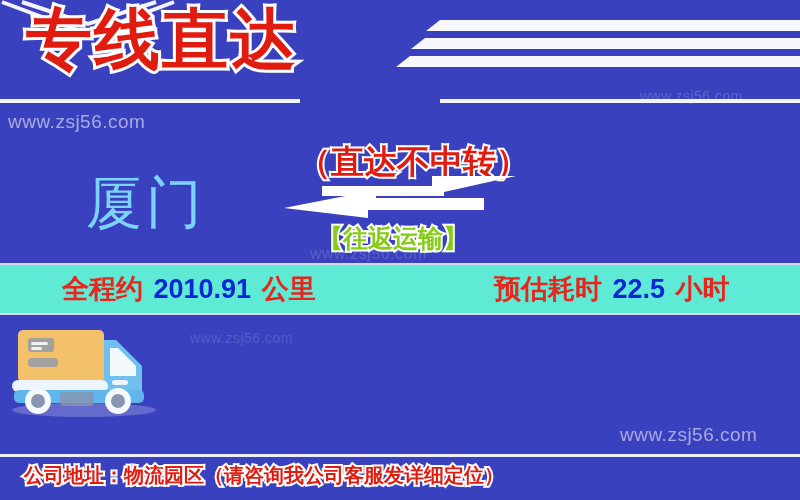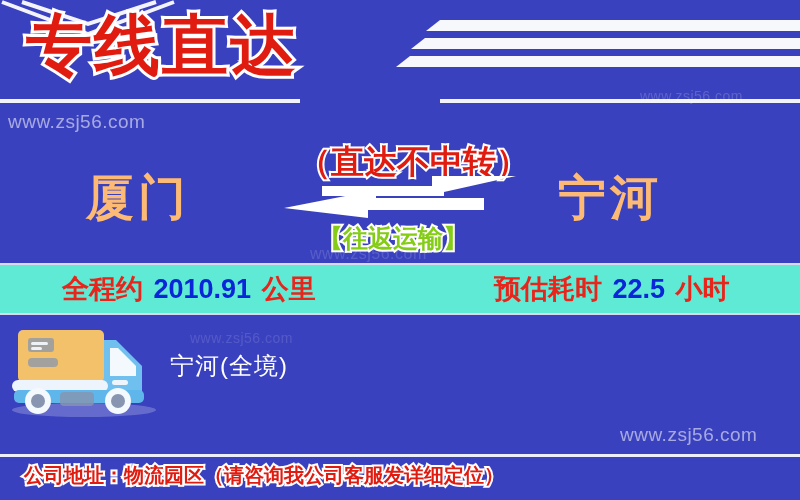--- a/index.html
+++ b/index.html
@@ -43,21 +43,21 @@
     position:absolute; top:99px; left:440px; width:360px; height:4px;
     background:#f3f4fb;
   }
   #chev-outer { top:86px; left:330px; width:78px; height:30px;
       border:none; }
   #chev-outer svg, #chev-inner svg { display:block; }
 
   
   #headline {
     position:absolute;
-    top:8px; left:26px;
+    top:2px; left:26px;
     font-size:66px;
     font-weight:bold;
     letter-spacing:2px;
     color:#e01b10;
     -webkit-text-stroke:6px #ffffff;
     paint-order:stroke fill;
     line-height:1.15;
     white-space:nowrap;
   }
 
@@ -72,25 +72,24 @@
   }
   #watermark-tl { top:111px; left:8px; }
   #watermark-br { top:424px; left:620px; }
   #watermark-faint-top { top:88px; left:640px; color:rgba(255,255,255,0.18); font-size:14px;}
   #watermark-faint-mid { top:245px; left:310px; color:rgba(255,255,255,0.15); font-size:16px;}
   #watermark-faint-truck { top:330px; left:190px; color:rgba(255,255,255,0.13); font-size:14px;}
 
   
   .city {
     position:absolute;
-    color:#fdba74;
-    font-size:48px;
+    color:#7dd3fc;
+    font-size:56px;
     letter-spacing:4px;
     white-space:nowrap;
-    font-weight:bold;
   }
   #city-origin { top:166px; left:86px; }
   #city-dest   { top:166px; left:558px; }
 
   
   #route-top-label {
     position:absolute;
     top:140px; left:298px;
     font-size:33px; font-weight:bold;
     color:#e01b10;
@@ -179,21 +178,20 @@
     </svg>
   </div>
 
   <div class="watermark" id="watermark-tl">www.zsj56.com</div>
   <div class="watermark" id="watermark-br">www.zsj56.com</div>
   <div class="watermark" id="watermark-faint-top">www.zsj56.com</div>
   <div class="watermark" id="watermark-faint-mid">www.zsj56.com</div>
   <div class="watermark" id="watermark-faint-truck">www.zsj56.com</div>
 
   <div class="city" id="city-origin">厦门</div>
-  <div class="city" id="city-dest">宁河</div>
 
   <div id="route-top-label">（直达不中转）</div>
   <div id="route-arrows">
     <svg width="232" height="48" viewBox="0 0 232 48">
       <polygon points="232,4 148,4 148,14 38,14 38,24 160,24 160,20 232,4" fill="#ffffff"></polygon>
       <polygon points="0,36 92,18 92,26 200,26 200,38 84,38 84,46 0,36" fill="#ffffff"></polygon>
     </svg>
   </div>
   <div id="route-bottom-label">【往返运输】</div>
 
@@ -231,18 +229,17 @@
       <rect x="106" y="62" width="16" height="5" rx="2.5" fill="#eef4fb"></rect>
 
       <rect x="54" y="74" width="34" height="14" rx="4" fill="#8795b0" opacity="0.8"></rect>
 
       <circle cx="32" cy="83" r="13" fill="#f4f9fd"></circle>
       <circle cx="32" cy="83" r="7" fill="#8795b0"></circle>
       <circle cx="112" cy="83" r="13" fill="#f4f9fd"></circle>
       <circle cx="112" cy="83" r="7" fill="#8795b0"></circle>
     </svg>
   </div>
-  <div id="coverage-text">宁河(全境)</div>
 
   <div id="footer-rule"></div>
   <div id="footer-text">公司地址：物流园区（请咨询我公司客服发详细定位）</div>
 
 </div>
 
 </body></html>

